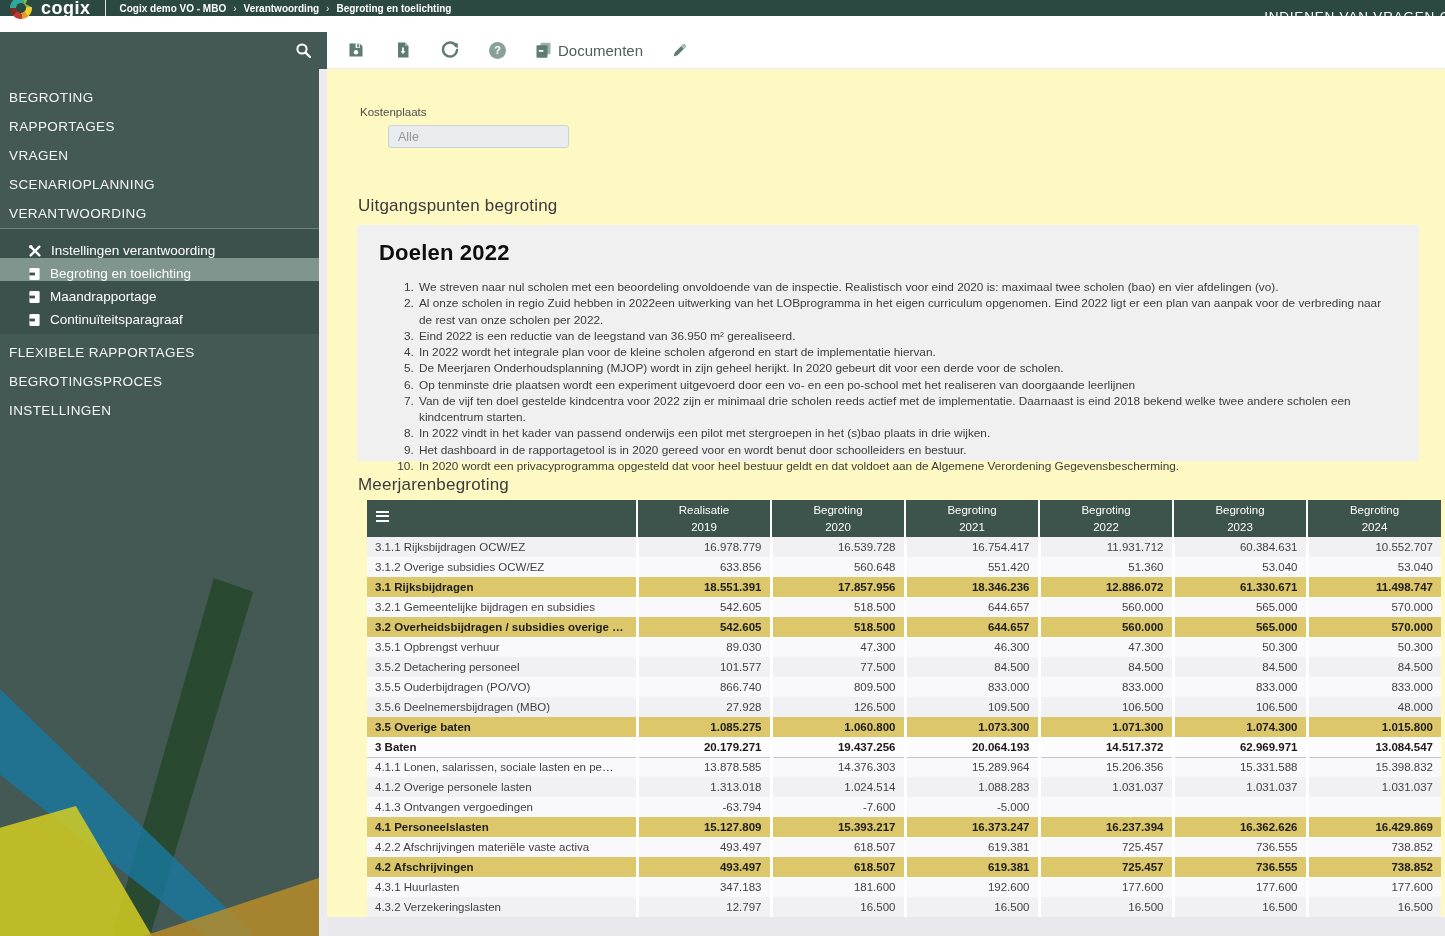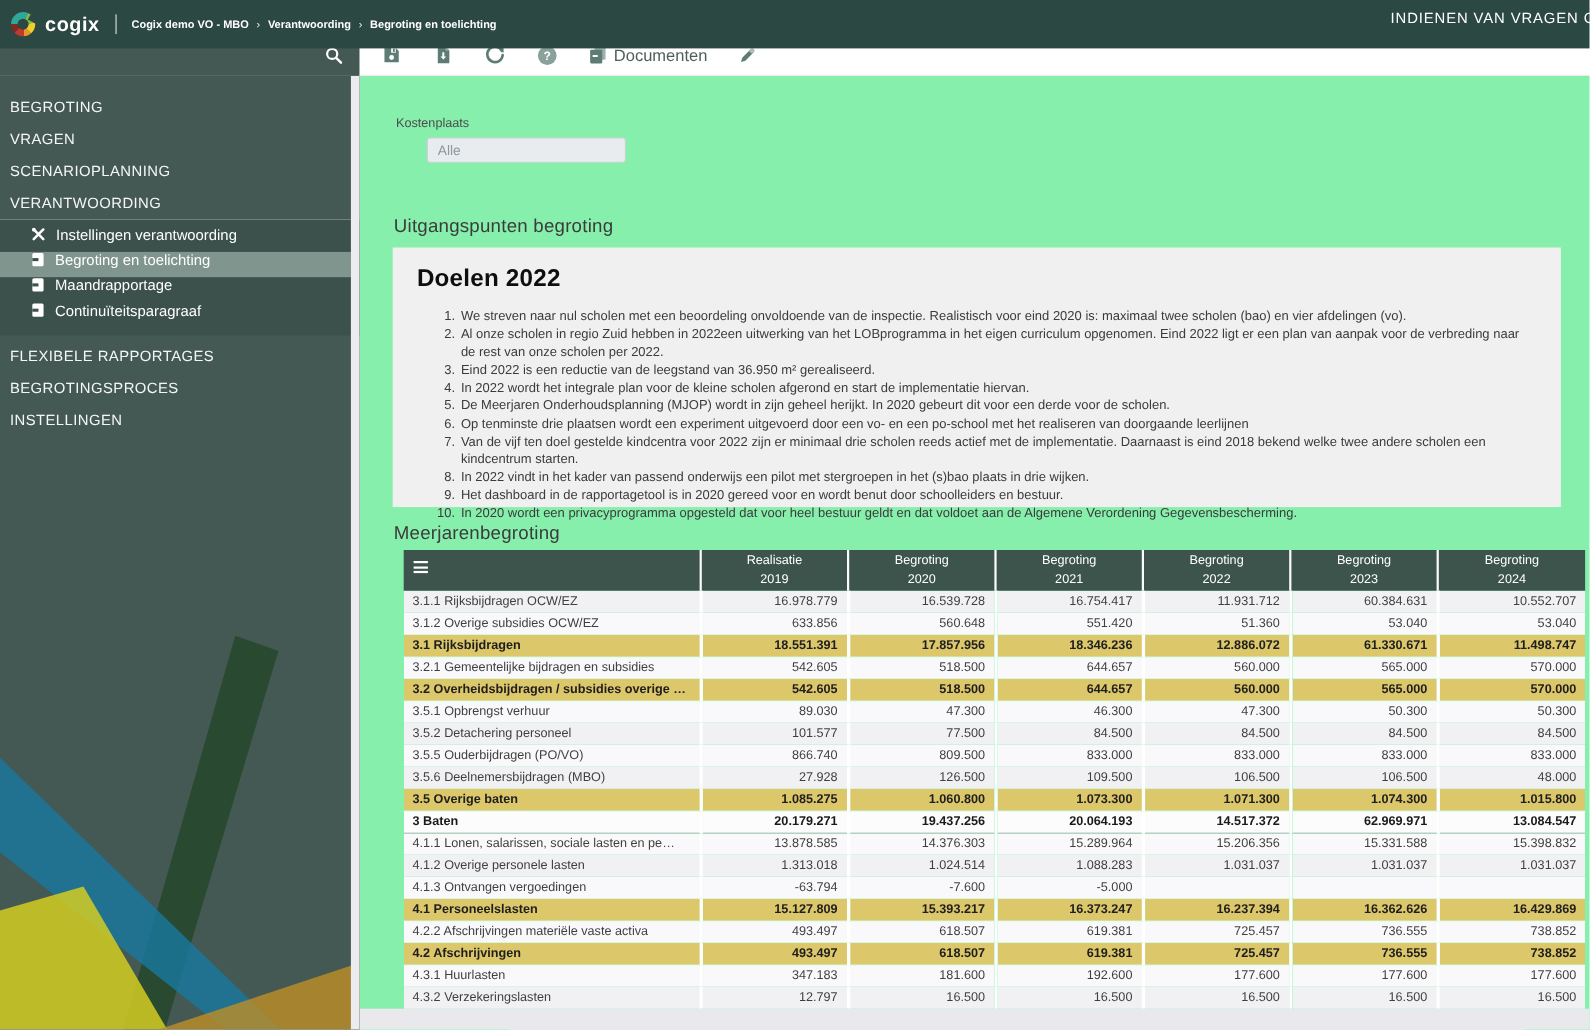--- a/index.html
+++ b/index.html
@@ -1,19 +1,19 @@
 <!DOCTYPE html>
 <html><head>
 <meta charset="utf-8">
 <style>
   * { margin:0; padding:0; box-sizing:border-box; }
   html,body { width:1445px; height:936px; overflow:hidden; font-family:"Liberation Sans", sans-serif; background:#fff; }
 
   
-  .topbar { position:absolute; left:0; top:0; width:1445px; height:44px; background:#2c4842; display:flex; align-items:center; color:#fff; z-index:30; }
+  .topbar { position:absolute; left:0; top:0; width:1445px; height:16px; background:#2c4842; display:flex; align-items:center; color:#fff; z-index:30; }
   .logo { width:22px; height:22px; border-radius:50%; margin-left:10px; position:relative;
           background:conic-gradient(from -30deg,#2ea89a 0 55deg,#86b943 55deg 115deg,#f0cf2a 115deg 165deg,#e2992c 165deg 205deg,#c0392b 205deg 255deg,#7e2b22 255deg 300deg,#2ea89a 300deg 360deg); }
   .logo::after { content:""; position:absolute; left:6px; top:6px; width:10px; height:10px; border-radius:50%; background:#2c4842; }
   .logo::before { content:""; position:absolute; right:-2px; top:4px; width:8px; height:5px; background:#2c4842; transform:rotate(28deg); }
   .brand { font-size:18px; font-weight:600; margin-left:9px; letter-spacing:.5px; }
   .tb-divider { width:1px; height:18px; background:rgba(255,255,255,.85); margin:0 14px; }
   .crumbs { display:flex; align-items:center; font-size:10px; font-weight:700; }
   .crumb-sep { margin:0 7px; font-weight:400; opacity:.9; }
   .topbar-right { position:absolute; right:-6px; top:0; height:32px; display:flex; align-items:center; font-size:13.5px; letter-spacing:.8px; white-space:nowrap; }
 
@@ -30,26 +30,26 @@
   .shapes { position:absolute; inset:0; z-index:0; }
   .shape { position:absolute; inset:0; }
   .shape-green  { background:#27492f; opacity:.92; clip-path:polygon(65.4% 58.7%, 77.4% 60.3%, 45.9% 100%, 34.2% 100%); }
   .shape-blue   { background:#1878a0; opacity:.8;  clip-path:polygon(0 72.2%, 0 81.4%, 78% 100%, 62.7% 100%, 0 83%); clip-path:polygon(0 71.5%, 0 81.4%, 62.7% 100%, 78% 100%); }
   .shape-yellow { background:#d3cc21; opacity:.85; clip-path:polygon(0 87.5%, 23.2% 85%, 46.5% 100%, 0 100%); }
   .shape-orange { background:#bd8d25; opacity:.8;  clip-path:polygon(100% 93%, 100% 100%, 44% 100%); }
   .side-track { position:absolute; right:0; top:0; width:8px; height:100%; background:#ececf0; z-index:3; }
   .nav { position:relative; z-index:2; padding-top:14px; }
   .nav-item { height:29px; line-height:29px; padding-left:9px; color:#f4f7f6; font-size:13.5px; letter-spacing:.4px; cursor:pointer; white-space:nowrap; }
   .subnav { background:#3d514c; border-top:1px solid rgba(255,255,255,.28); padding:6px 0 7px 0; margin-bottom:4px; }
-  .subnav-item { height:23px; display:flex; align-items:flex-start; gap:9px; padding-left:28px; color:#fff; font-size:13.5px; cursor:pointer; width:319px; white-space:nowrap; }
+  .subnav-item { height:23px; display:flex; align-items:flex-end; gap:9px; padding-left:28px; color:#fff; font-size:13.5px; cursor:pointer; width:319px; white-space:nowrap; }
   .subnav-item.selected { background:#7f958e; }
   .subnav-item svg { flex:0 0 auto; }
 
   
-  .main { position:absolute; left:327px; top:69px; width:1118px; height:867px; background:#86efac; overflow:hidden; }
+  .main { position:absolute; left:327px; top:69px; width:1118px; height:867px; background:#fef9c3; overflow:hidden; }
   .field-label { position:absolute; left:33px; top:37px; font-size:11.5px; color:#4c4c4c; }
   .field-input { position:absolute; left:33px; top:56px; width:181px; height:23px; background:#e9ecef; border:1px solid #c9d2d6; border-radius:3px; font-size:12.5px; color:#8f979b; padding-left:9px; font-family:"Liberation Sans",sans-serif;margin-left:28px; }
   .section-title { position:absolute; left:31px; font-size:17px; font-weight:400; color:#3b3b3b; letter-spacing:.2px; }
   .t1 { top:127px; } .t2 { top:406px; }
   .doelen-box { position:absolute; left:30px; top:156px; width:1062px; height:236px; background:#f0f0f0; padding:15px 22px; }
   .doelen-title { font-size:22px; font-weight:700; color:#0e0e0e; margin-bottom:13px; letter-spacing:.2px; }
   .doelen-list { margin-left:38px; font-size:11.8px; color:#3b3b3b; line-height:1.38; }
   .doelen-list li { padding-left:2px; }
 
   
@@ -143,20 +143,21 @@
 
 <div class="sidebar">
   <div class="shapes">
     <div class="shape shape-green"></div>
     <div class="shape shape-blue"></div>
     <div class="shape shape-yellow"></div>
     <div class="shape shape-orange"></div>
   </div>
   <div class="nav" id="sidebar-nav">
       <div class="nav-item">BEGROTING</div>
+      <div class="nav-item">RAPPORTAGES</div>
       <div class="nav-item">VRAGEN</div>
       <div class="nav-item">SCENARIOPLANNING</div>
       <div class="nav-item">VERANTWOORDING</div>
       <div class="subnav">
         <div class="subnav-item">
           <svg width="14" height="14" viewBox="0 0 16 16">
             <line x1="3" y1="3" x2="13" y2="13" stroke="#fff" stroke-width="2.6" stroke-linecap="round"></line>
             <line x1="13" y1="3" x2="3" y2="13" stroke="#fff" stroke-width="2.6" stroke-linecap="round"></line>
             <circle cx="3.2" cy="3.2" r="2" fill="#fff"></circle>
           </svg>

